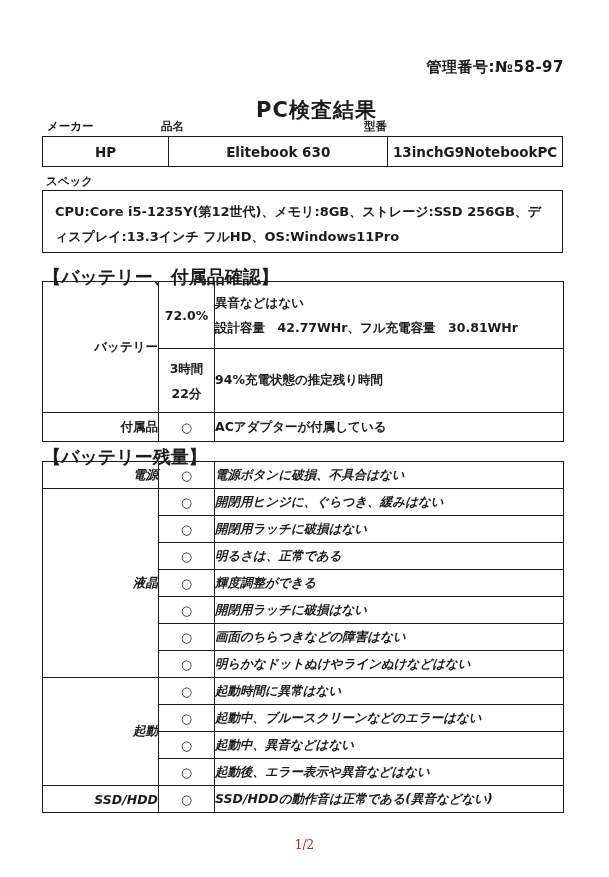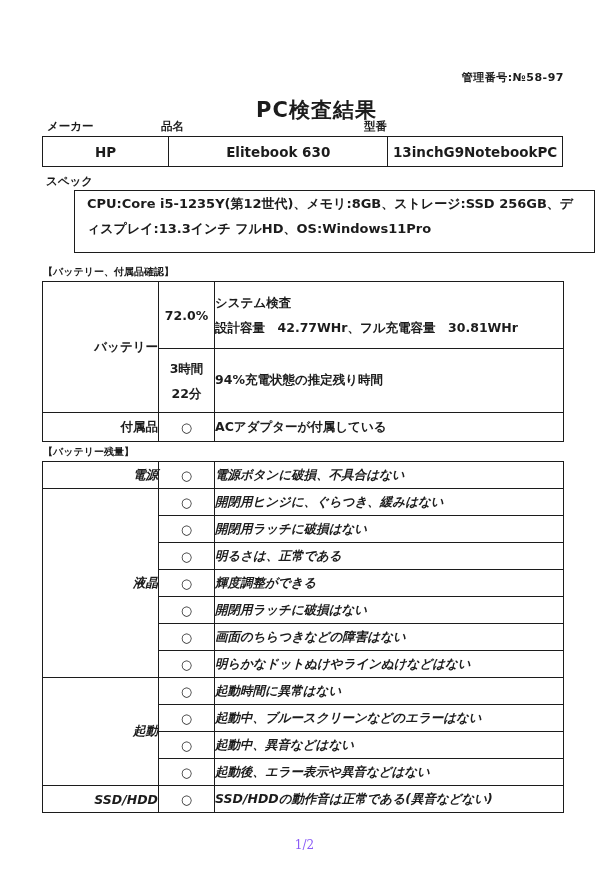--- a/index.html
+++ b/index.html
@@ -8,22 +8,22 @@
     width: 609px; height: 877px;
     background: #ffffff;
     font-family: "DejaVu Sans", "Liberation Sans", sans-serif;
     color: #1c1c1c;
     font-weight: bold;
     overflow: hidden;
   }
   .page { position: relative; width: 609px; height: 877px; background: #fff; }
 
   .mgmt {
-    position: absolute; top: 70px; right: 45px;
-    font-size: 11px; letter-spacing: 0.5px; text-align: right;
+    position: absolute; top: 58px; right: 45px;
+    font-size: 15px; letter-spacing: 0.5px; text-align: right;
   }
   .title {
     position: absolute; top: 84px; left: 0; width: 100%;
     margin: 12px; text-align: center;
     font-size: 21px; letter-spacing: 1px;
   }
 
   .hdr-labels { position: absolute; top: 119px; left: 42px; width: 521px; font-size: 11.5px; }
   .hdr-labels .hl { position: absolute; top: 0; white-space: nowrap; }
   .hl-maker { left: 5px; }
@@ -35,25 +35,24 @@
 
   .hdr-table { position: absolute; top: 136px; left: 42px; width: 521px; }
   .hdr-table td { height: 30px; text-align: center; font-size: 13.5px; font-weight: bold; }
   .hdr-c1 { width: 117px; } .hdr-c2 { width: 203px; } .hdr-c3 { width: 162px; }
 
   .spec-label { position: absolute; top: 174px; left: 46px; font-size: 11.5px; }
   .spec-box {
     position: absolute; top: 190px; left: 42px; width: 521px; height: 63px;
     border: 1.5px solid #1c1c1c;
     font-size: 13px; line-height: 25px;
-    padding: 0 12px 0 12px;
-    margin-left: 32px;
+    padding: 8px 12px 0 12px;
   }
 
-  .sec-heading { position: absolute; left: 43px; font-size: 10px; }
+  .sec-heading { position: absolute; left: 43px; font-size: 18px; }
   .battery-heading { top: 265px; }
   .system-heading  { top: 445px; }
 
   .battery-table { position: absolute; top: 281px; left: 42px; width: 521px; }
   .system-table  { position: absolute; top: 461px; left: 42px; width: 521px; }
 
   td.c-cat  { width: 116px; text-align: right; font-size: 12.5px; }
   td.c-mark { width: 56px;  text-align: center; font-size: 13px; font-weight: normal; }
   td.c-desc { width: 349px; text-align: left; font-size: 12.5px; padding: 0 10px 0 14px; }
 
@@ -63,21 +62,21 @@
   .battery-table .two-line div { line-height: 25px; }
   .battery-table td.c-mark { font-weight: bold; font-size: 12.5px; }
   .battery-table tr.r3 td.c-mark { font-weight: normal; font-size: 13px; }
 
   .system-table td { height: 27px; font-style: italic; }
 
   .footer {
     position: absolute; top: 838px; left: 0; width: 100%;
     text-align: center;
     font-family: "DejaVu Serif", "Liberation Serif", serif;
-    font-weight: normal; font-size: 12px; color: #8b5cf6;
+    font-weight: normal; font-size: 12px; color: #b91c1c;
   }
 </style>
 </head>
 <body>
 
 <div class="page">
 
   <div class="mgmt">管理番号:№58-97</div>
 
   <h1 class="title">PC検査結果</h1>
@@ -104,21 +103,21 @@
   </div>
 
   <div class="sec-heading battery-heading">【バッテリー、付属品確認】</div>
 
   <table class="grid battery-table">
     <tbody>
         <tr class="r1">
       <td class="c-cat" rowspan="2">バッテリー</td>
       <td class="c-mark">72.0%</td>
       <td class="c-desc two-line">
-        <div>システム検査</div>
+        <div>異音などはない</div>
         <div>設計容量　42.77WHr、フル充電容量　30.81WHr</div>
       </td>
     </tr>
     <tr class="r2">
       <td class="c-mark two-line">
         <div>3時間</div>
         <div>22分</div>
       </td>
       <td class="c-desc">94%充電状態の推定残り時間</td>
     </tr>

